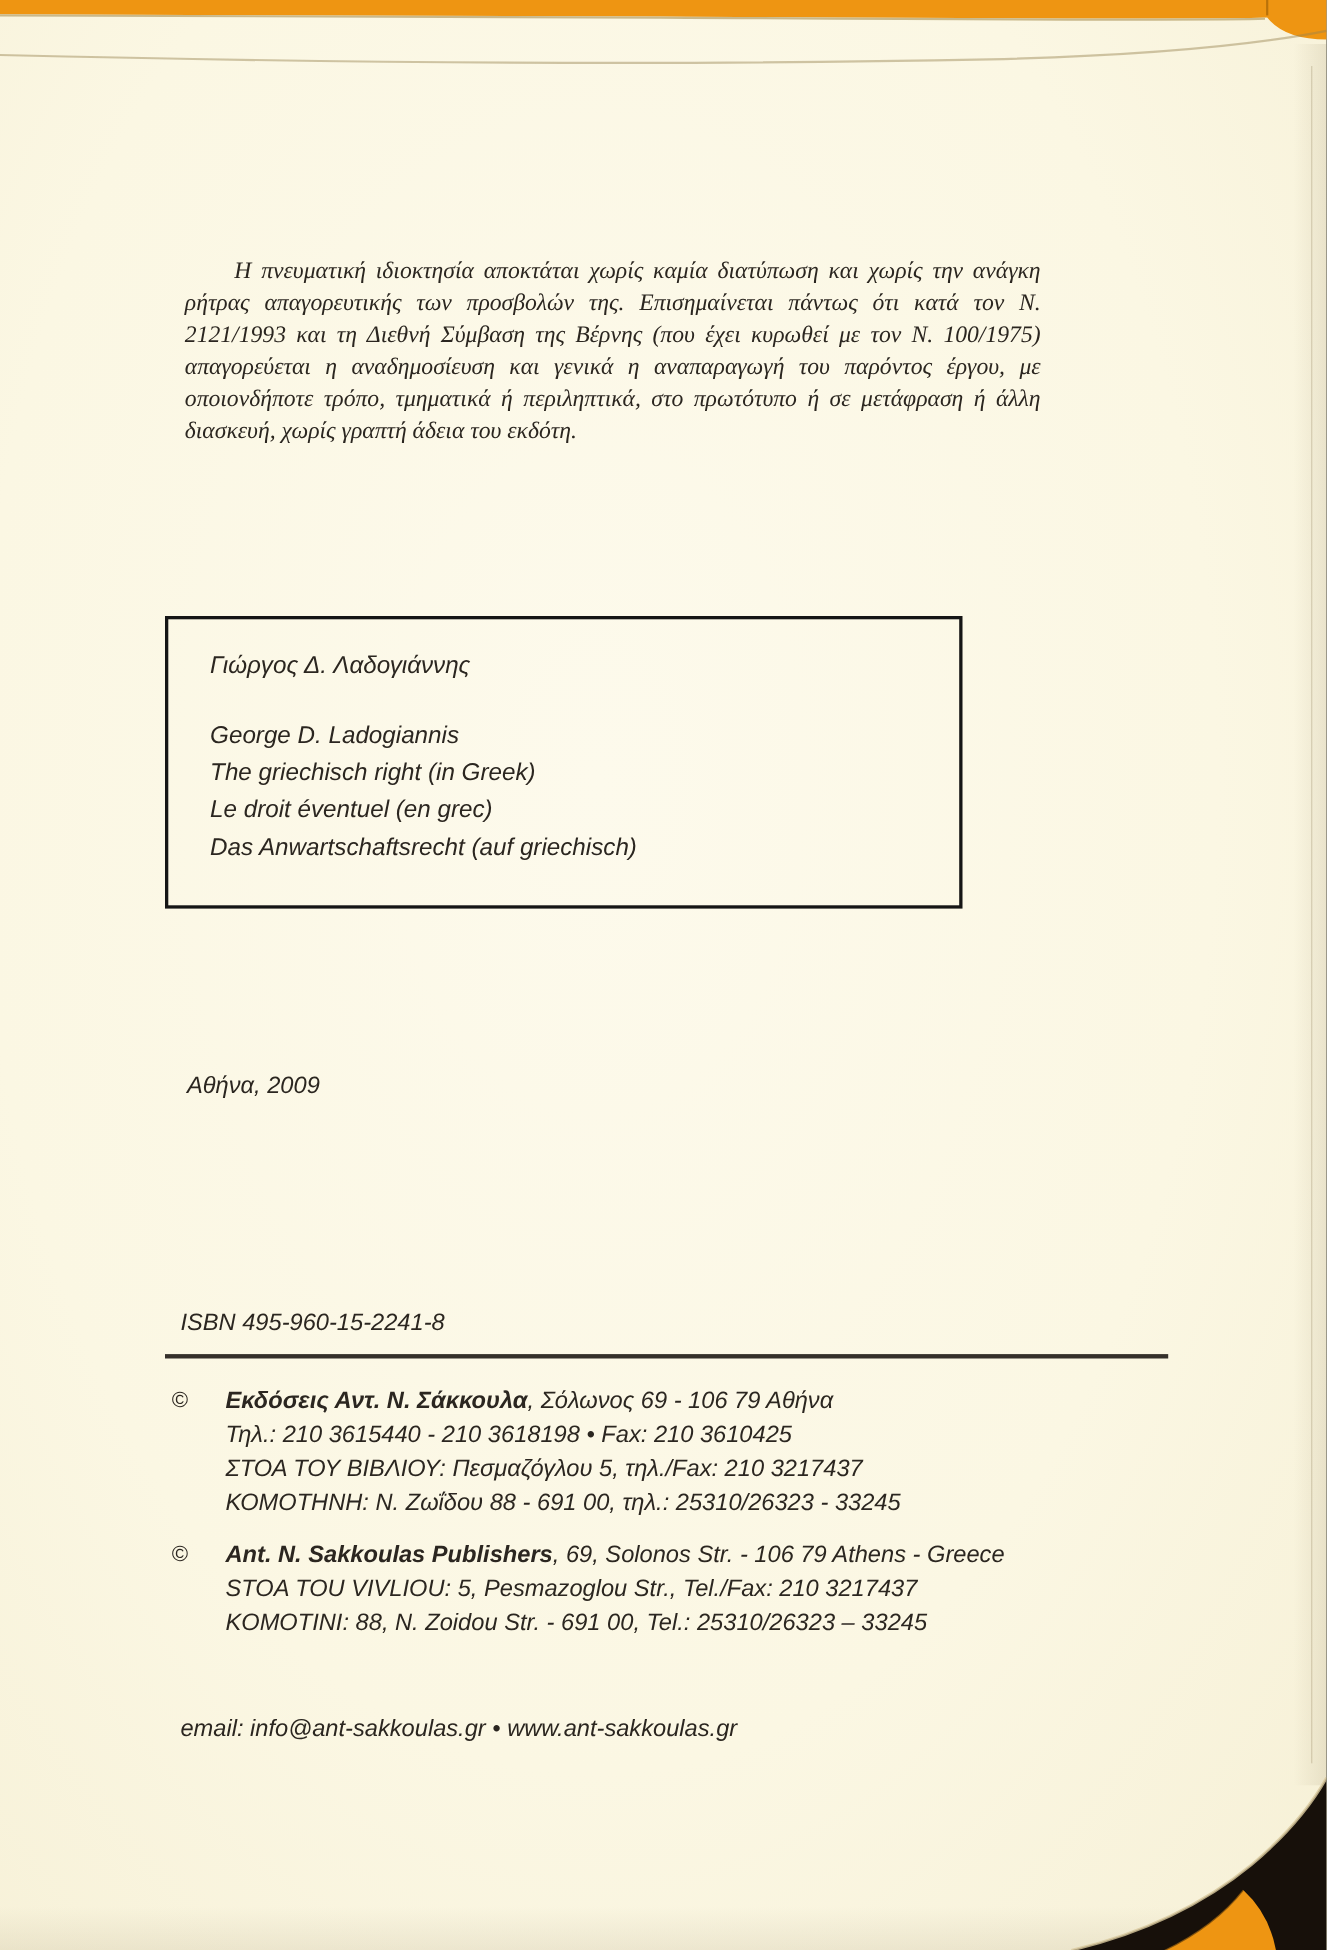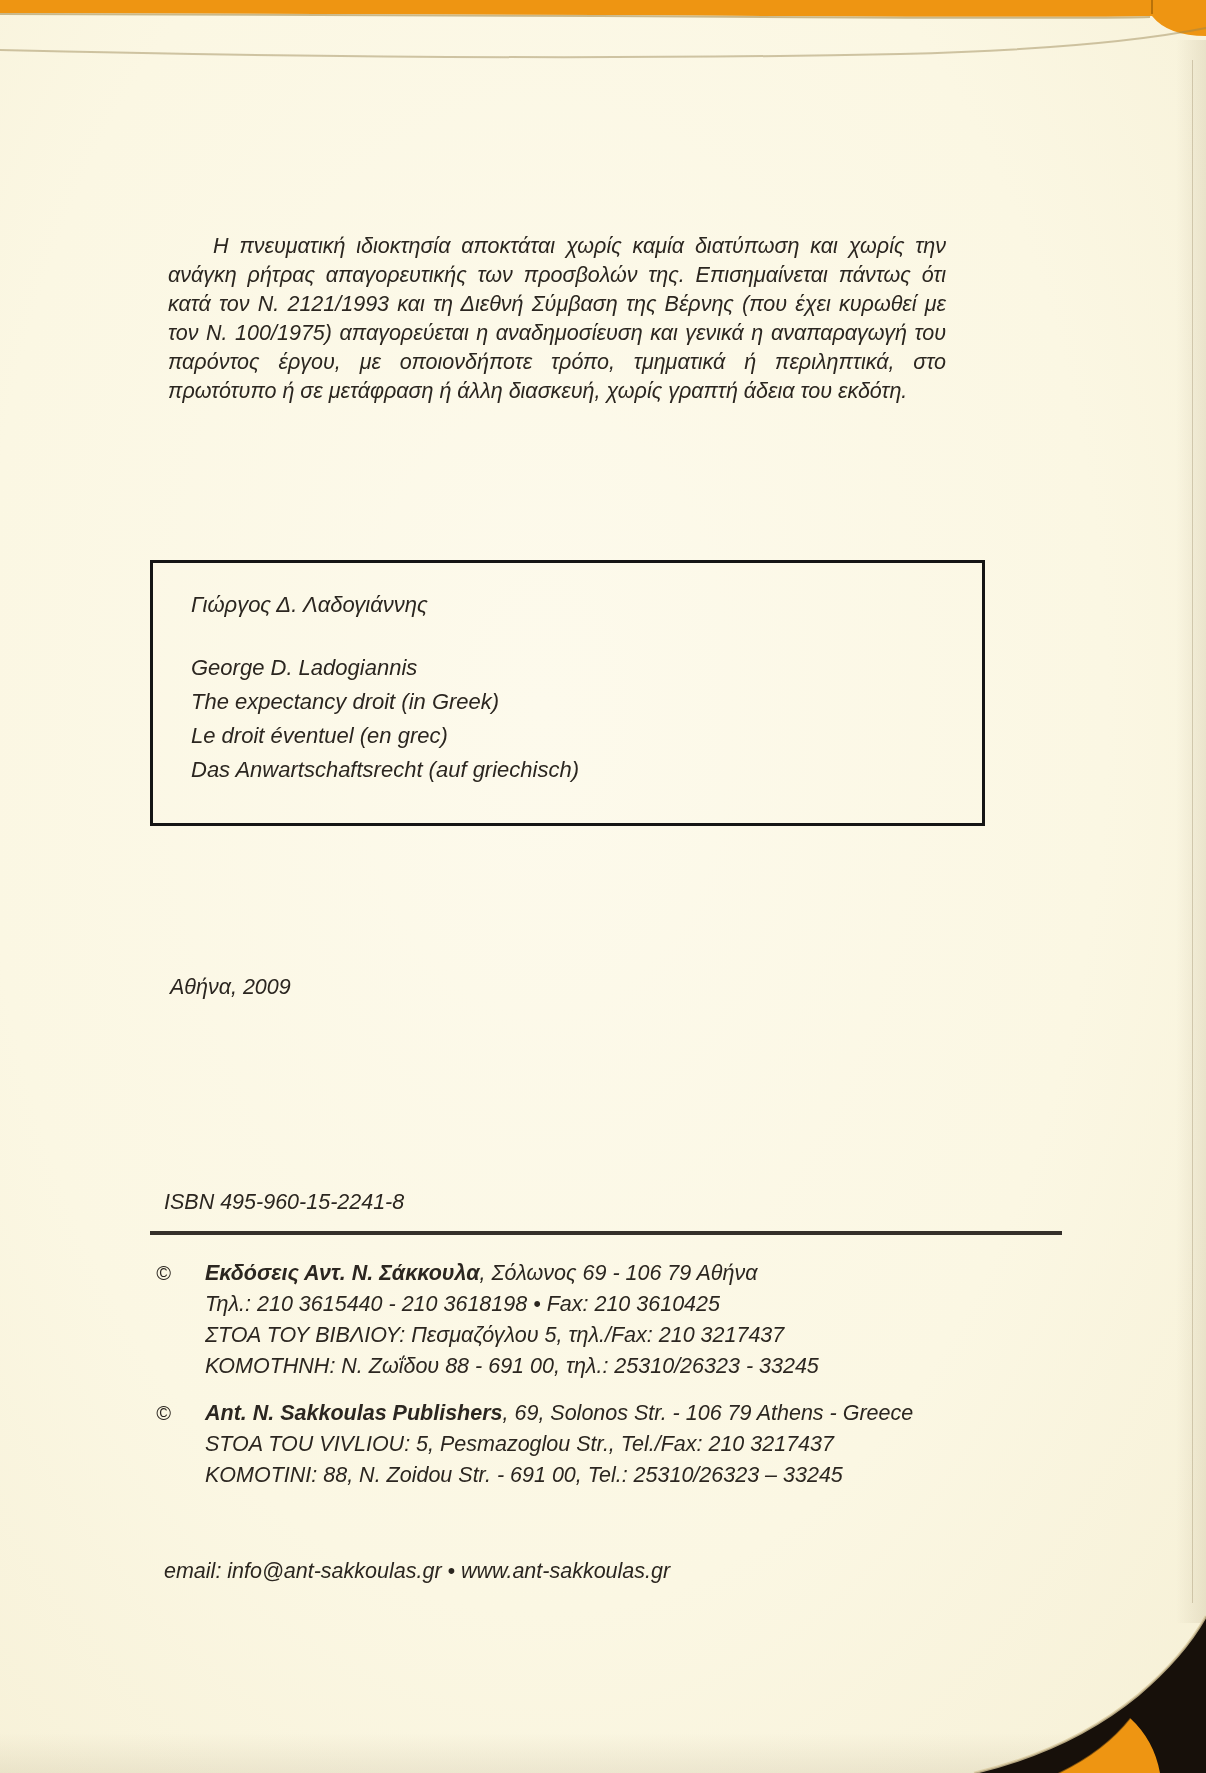--- a/index.html
+++ b/index.html
@@ -48,25 +48,26 @@
   .corner-deco { position: absolute; right: 0; bottom: 0; }
 
   .notice {
     position: absolute;
     left: 168px; top: 232px;
     width: 778px;
     font-size: 21.5px;
     line-height: 29px;
     text-align: justify;
     text-indent: 45px;
+    font-family: Liberation Serif, serif;
   }
   .title-box {
     position: absolute;
     left: 150px; top: 560px;
-    width: 835px; height: 266px;
+    width: 725px; height: 266px;
     border: 3px solid #151515;
     padding: 25px 20px 0 38px;
     font-size: 22px;
     line-height: 34px;
   }
   .title-box .gap { height: 29px; }
   .place-year {
     position: absolute;
     left: 170px; top: 975px;
     font-size: 21.5px;
@@ -120,21 +121,21 @@
   <div class="right-edge"></div>
   <div class="right-edge-line"></div>
   <div class="bottom-shade"></div>
 
   <p class="notice">Η πνευματική ιδιοκτησία αποκτάται χωρίς καμία διατύπωση και χωρίς την ανάγκη ρήτρας απαγορευτικής των προσβολών της. Επισημαίνεται πάντως ότι κατά τον Ν. 2121/1993 και τη Διεθνή Σύμβαση της Βέρνης (που έχει κυρωθεί με τον Ν. 100/1975) απαγορεύεται η αναδημοσίευση και γενικά η αναπαραγωγή του παρόντος έργου, με οποιονδήποτε τρόπο, τμηματικά ή περιληπτικά, στο πρωτότυπο ή σε μετάφραση ή άλλη διασκευή, χωρίς γραπτή άδεια του εκδότη.</p>
 
   <div class="title-box">
     <div>Γιώργος Δ. Λαδογιάννης</div>
     <div class="gap"></div>
     <div>George D. Ladogiannis</div>
-    <div>The expectancy droit (in Greek)</div>
+    <div>The griechisch right (in Greek)</div>
     <div>Le droit éventuel (en grec)</div>
     <div>Das Anwartschaftsrecht (auf griechisch)</div>
   </div>
 
   <div class="place-year">Αθήνα, 2009</div>
 
   <div class="isbn">ISBN 495-960-15-2241-8</div>
 
   <div class="rule"></div>
 

